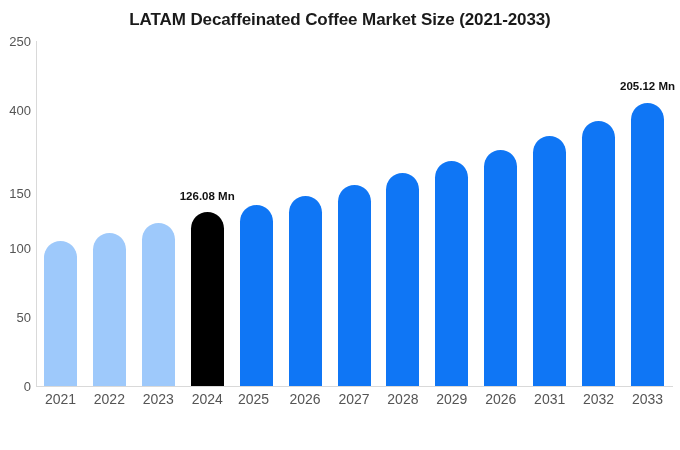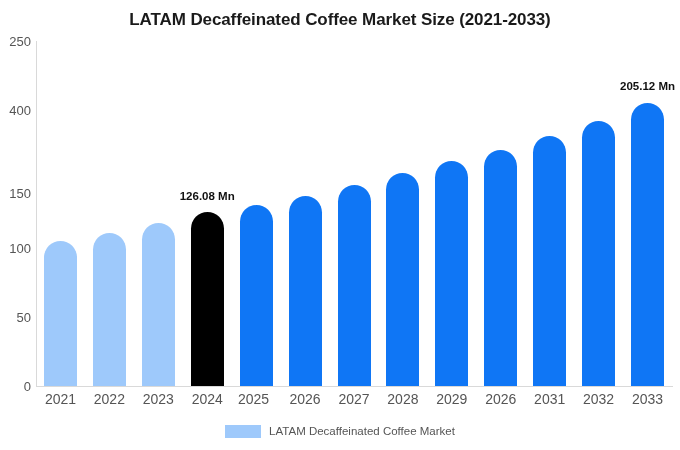--- a/index.html
+++ b/index.html
@@ -182,20 +182,14 @@
       <div class="xtick" style="left: 244.615px; width: 48.9231px;">2026</div>
       <div class="xtick" style="left: 293.538px; width: 48.9231px;">2027</div>
       <div class="xtick" style="left: 342.462px; width: 48.9231px;">2028</div>
       <div class="xtick" style="left: 391.385px; width: 48.9231px;">2029</div>
       <div class="xtick" style="left: 440.308px; width: 48.9231px;">2026</div>
       <div class="xtick" style="left: 489.231px; width: 48.9231px;">2031</div>
       <div class="xtick" style="left: 538.154px; width: 48.9231px;">2032</div>
       <div class="xtick" style="left: 587.077px; width: 48.9231px;">2033</div>
     </div>
 
-  <div id="legend">
-      <div class="legend-item">
-        <span class="legend-swatch" style="background: rgb(158, 201, 251);"></span>
-        <span class="legend-label">LATAM Decaffeinated Coffee Market</span>
-      </div>
-    </div>
 
 </div>
 
 </body></html>

